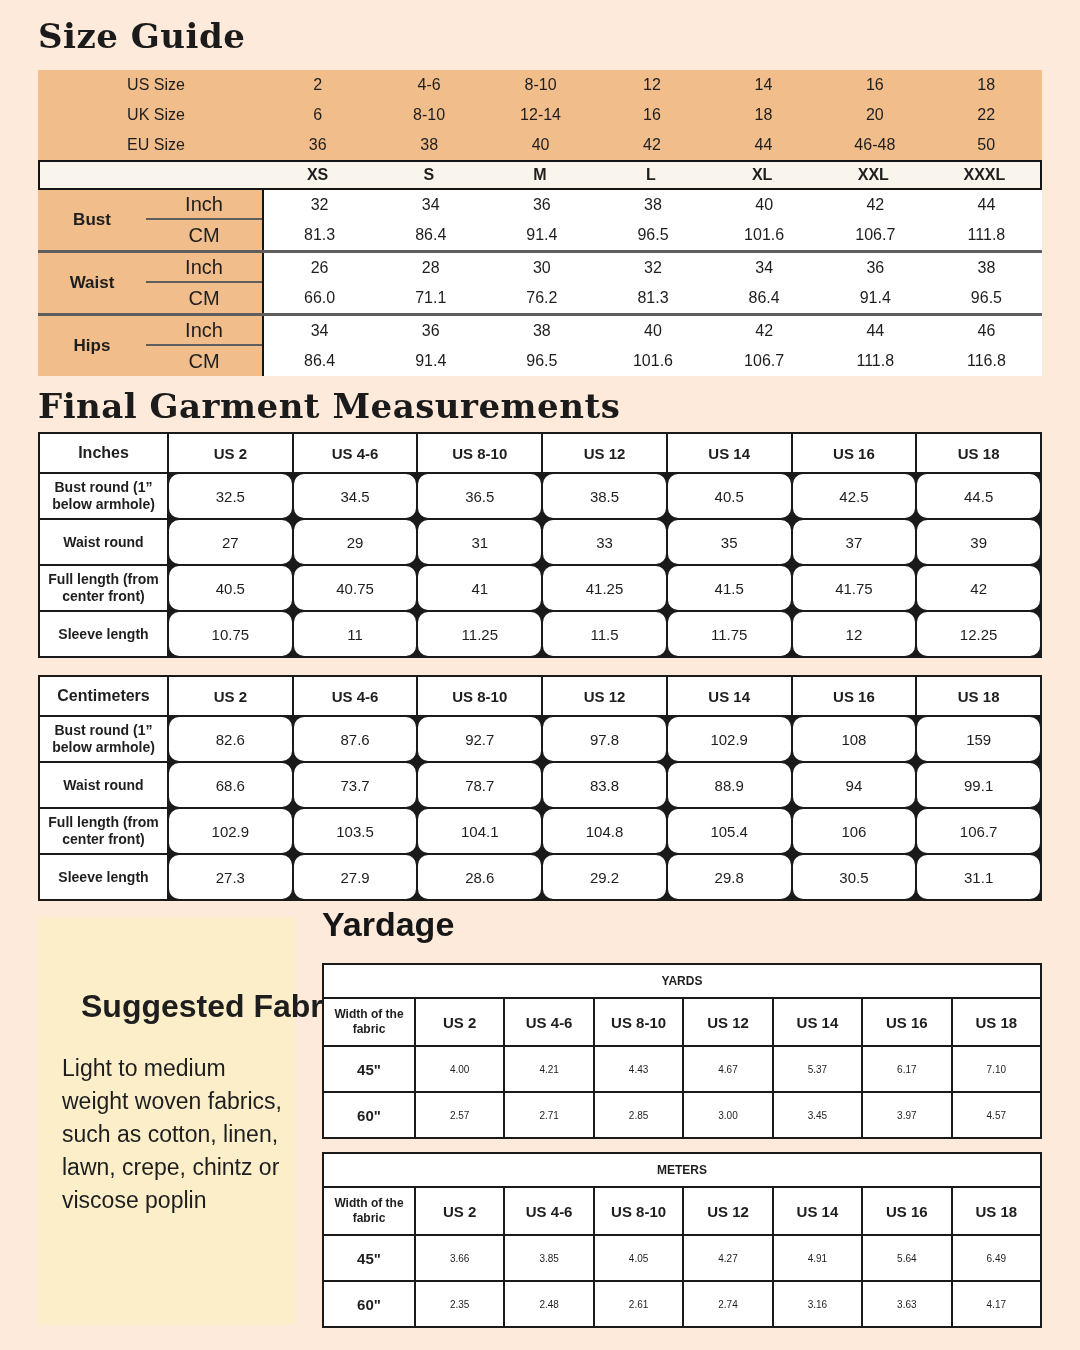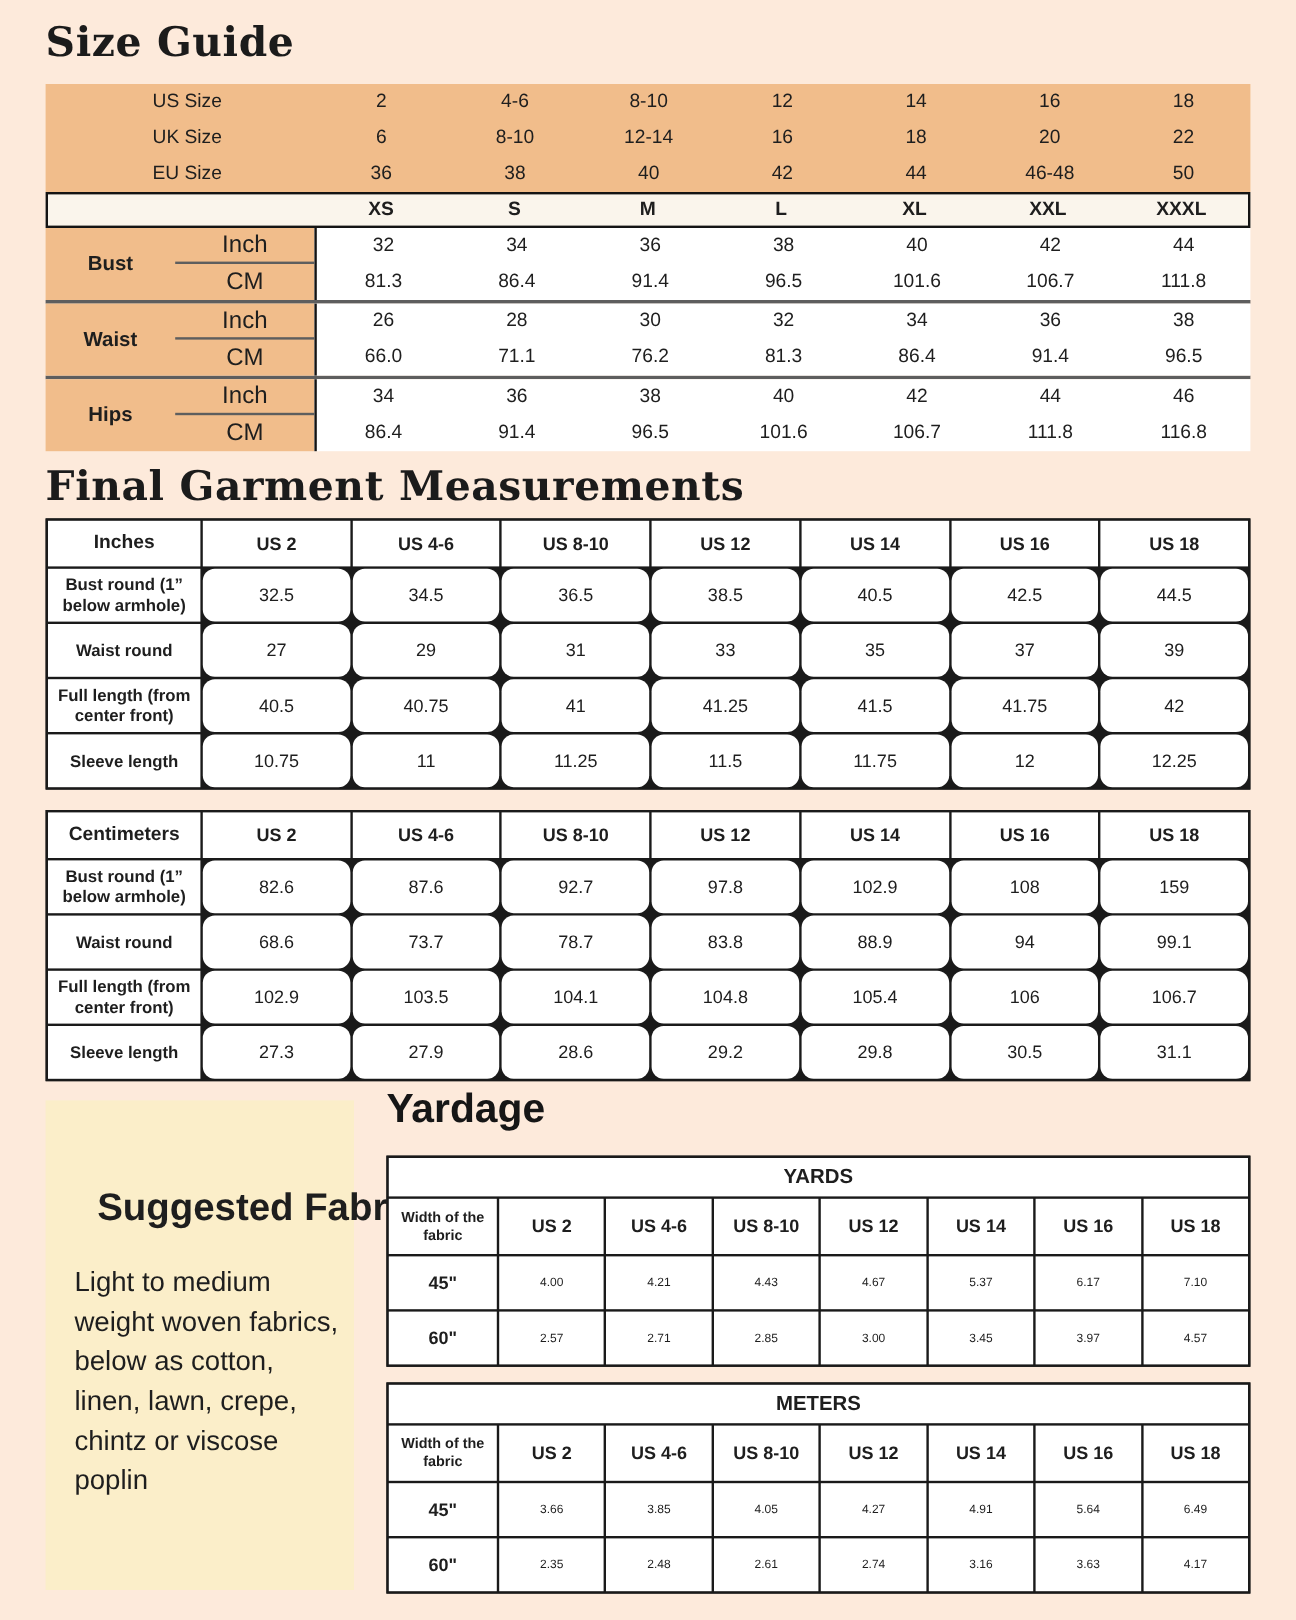--- a/index.html
+++ b/index.html
@@ -84,21 +84,21 @@
     position: absolute; left: 322px; width: 720px;
     display: grid; grid-template-columns: 90px repeat(7, 1fr);
     grid-template-rows: 32px 46px 44px 44px;
     gap: 2px; background: #1a1a1a; border: 2px solid #1a1a1a;
   }
   .y-yards { top: 963px; }
   .y-meters { top: 1152px; }
   .y-unit, .y-head-label, .y-head, .y-row-label, .y-cell {
     background: #ffffff; display: flex; align-items: center; justify-content: center; text-align: center;
   }
-  .y-unit { grid-column: 1 / -1; font-weight: 700; font-size: 17px; }
+  .y-unit { grid-column: 1 / -1; font-weight: 700; font-size: 12px; }
   .y-head-label { font-weight: 700; font-size: 12px; line-height: 1.25; padding: 0 4px; }
   .y-head { font-weight: 700; font-size: 15px; }
   .y-row-label { font-weight: 700; font-size: 15px; }
   .y-cell { font-size: 10px; }
 </style>
 </head>
 <body>
 
 <div class="page">
 
@@ -281,21 +281,21 @@
         <div class="m-label">Full length (from center front)</div>
         <div class="dc"><div class="m-cell">102.9</div><div class="m-cell">103.5</div><div class="m-cell">104.1</div><div class="m-cell">104.8</div><div class="m-cell">105.4</div><div class="m-cell">106</div><div class="m-cell">106.7</div></div>
       </div><div class="dc">
         <div class="m-label">Sleeve length</div>
         <div class="dc"><div class="m-cell">27.3</div><div class="m-cell">27.9</div><div class="m-cell">28.6</div><div class="m-cell">29.2</div><div class="m-cell">29.8</div><div class="m-cell">30.5</div><div class="m-cell">31.1</div></div>
       </div></div>
   </div>
 
   <div class="cream-block"></div>
   <div class="sf-heading">Suggested Fabrics</div>
-  <div class="sf-body">Light to medium weight woven fabrics, below as cotton, linen, lawn, crepe, chintz or viscose poplin</div>
+  <div class="sf-body">Light to medium weight woven fabrics, such as cotton, linen, lawn, crepe, chintz or viscose poplin</div>
 
   <div class="sans-title" style="left:322px; top:905px;">Yardage</div>
 
   <div class="y-table y-yards">
     <div class="y-unit">YARDS</div>
     <div class="y-head-label">Width of the fabric</div>
     <div class="dc"><div class="y-head">US 2</div><div class="y-head">US 4-6</div><div class="y-head">US 8-10</div><div class="y-head">US 12</div><div class="y-head">US 14</div><div class="y-head">US 16</div><div class="y-head">US 18</div></div>
     <div class="dc"><div class="dc">
         <div class="y-row-label">45"</div>
         <div class="dc"><div class="y-cell">4.00</div><div class="y-cell">4.21</div><div class="y-cell">4.43</div><div class="y-cell">4.67</div><div class="y-cell">5.37</div><div class="y-cell">6.17</div><div class="y-cell">7.10</div></div>

